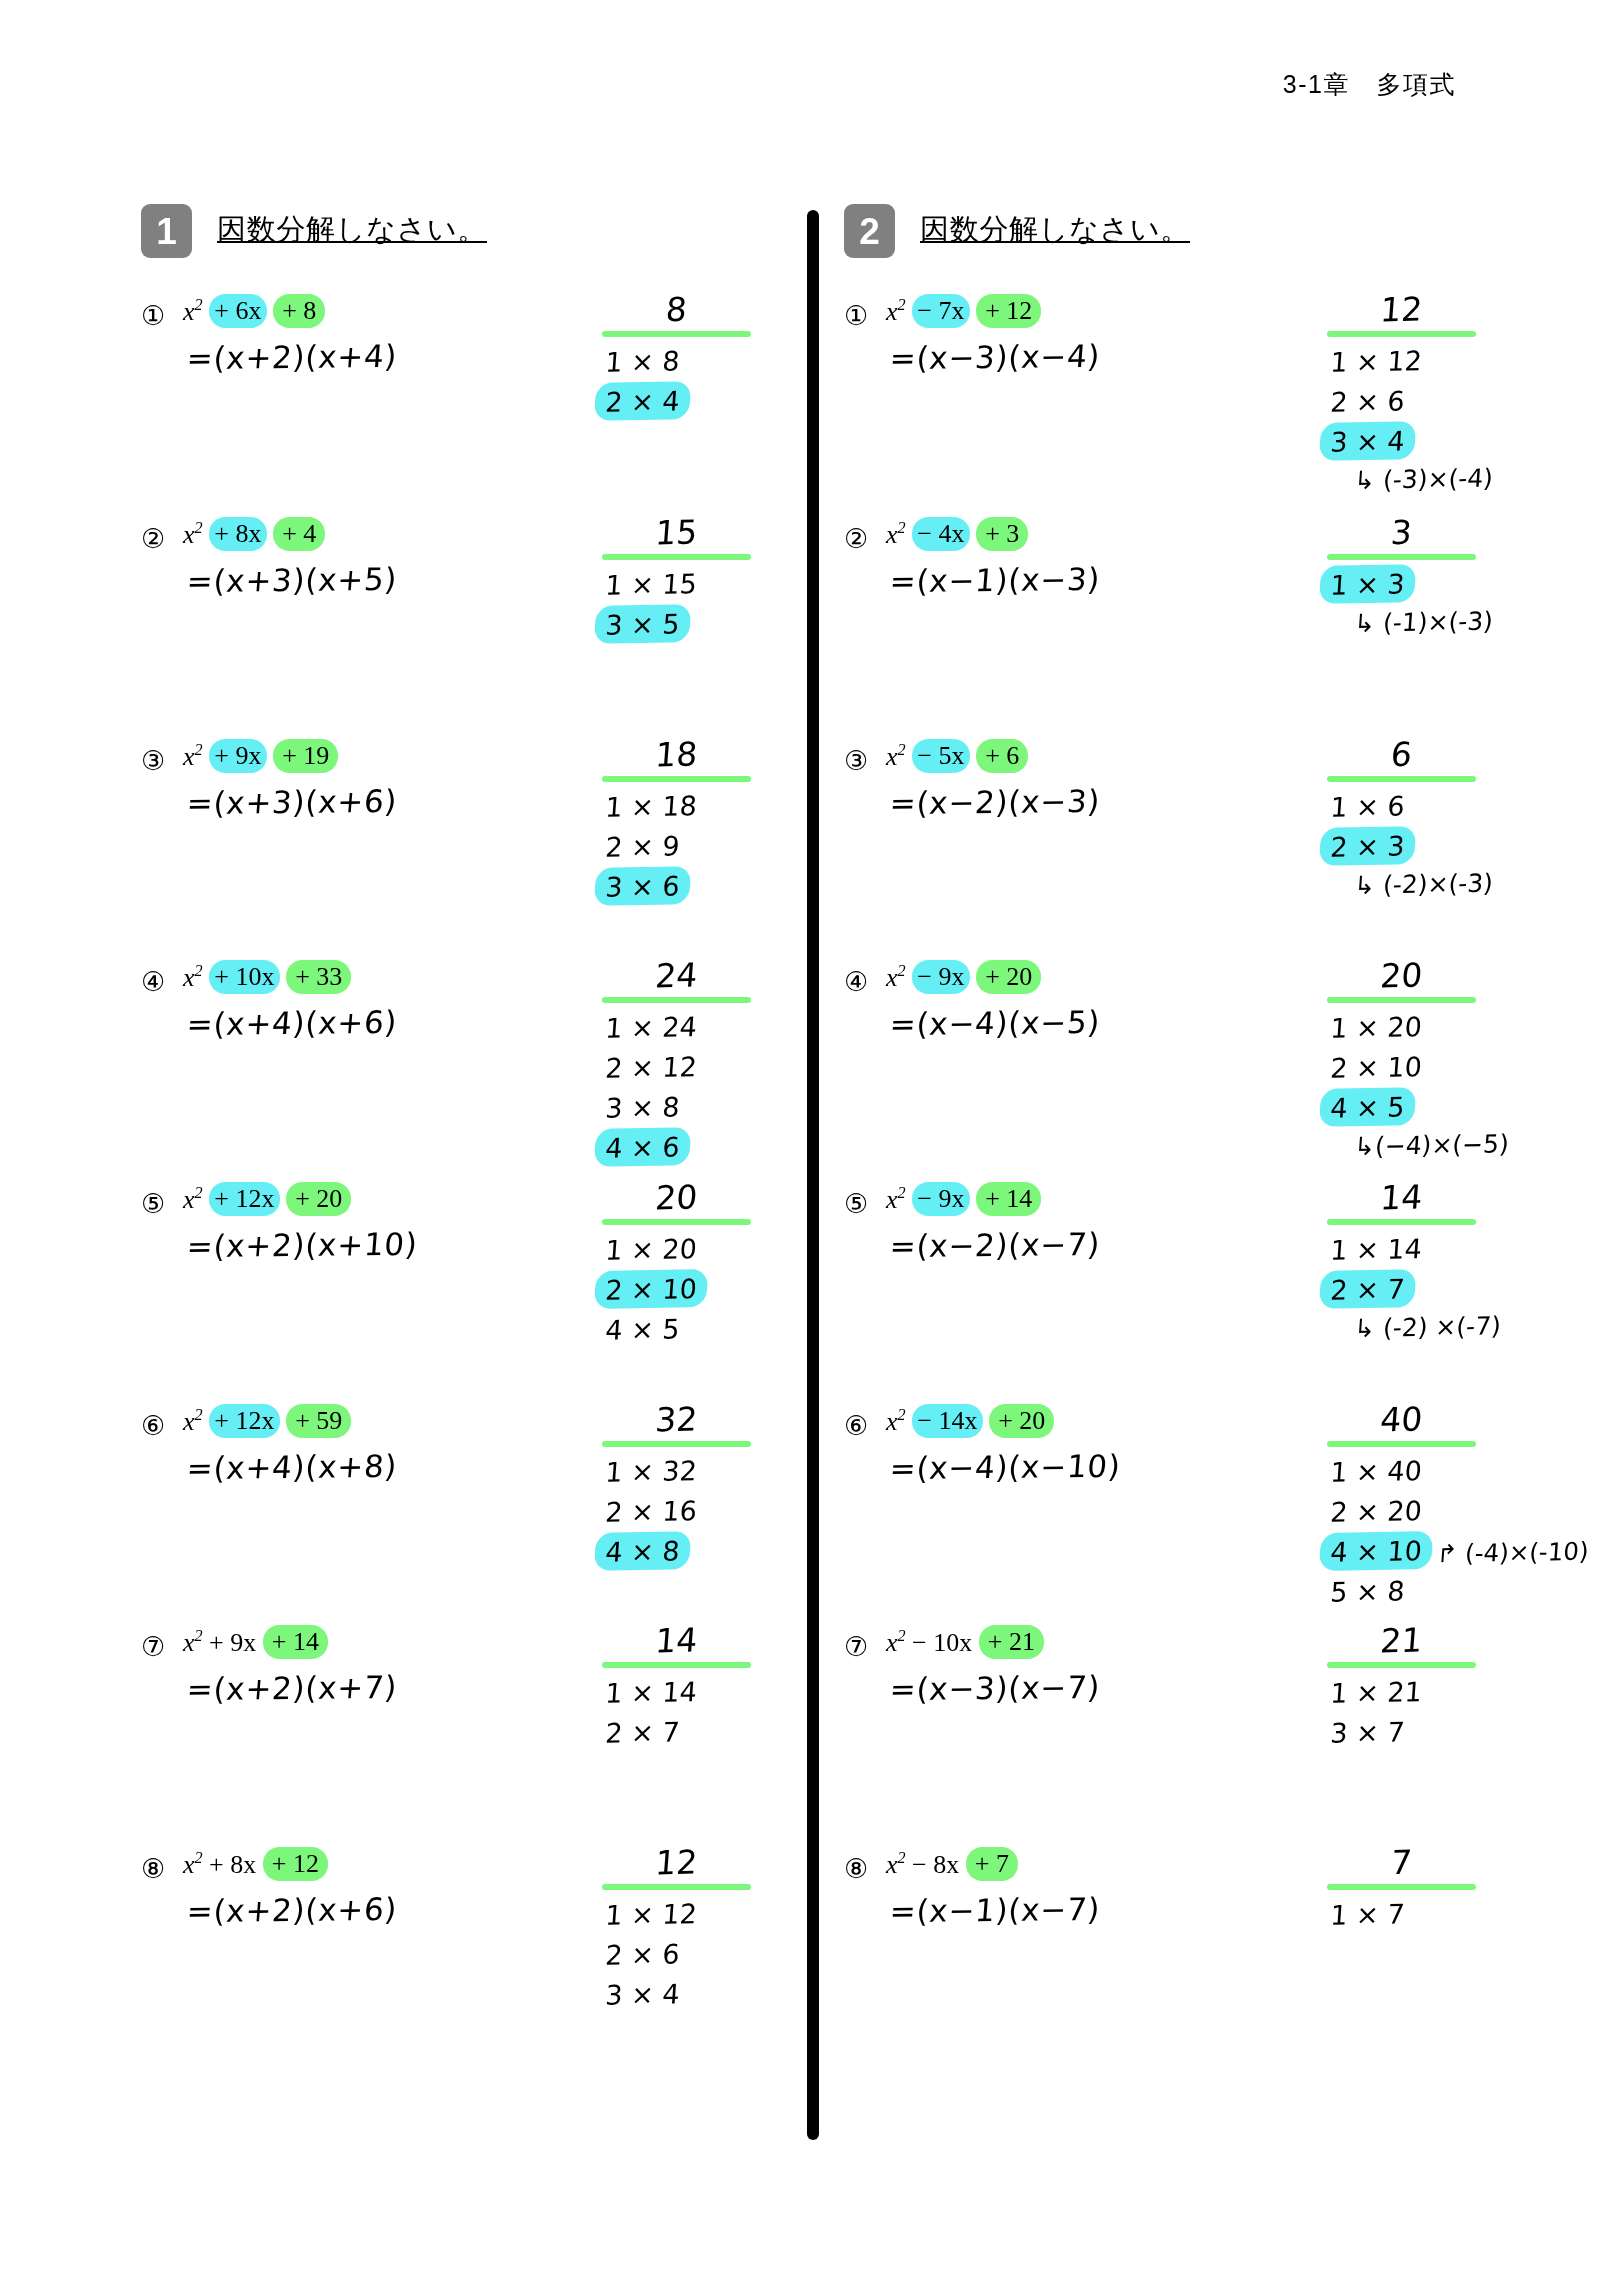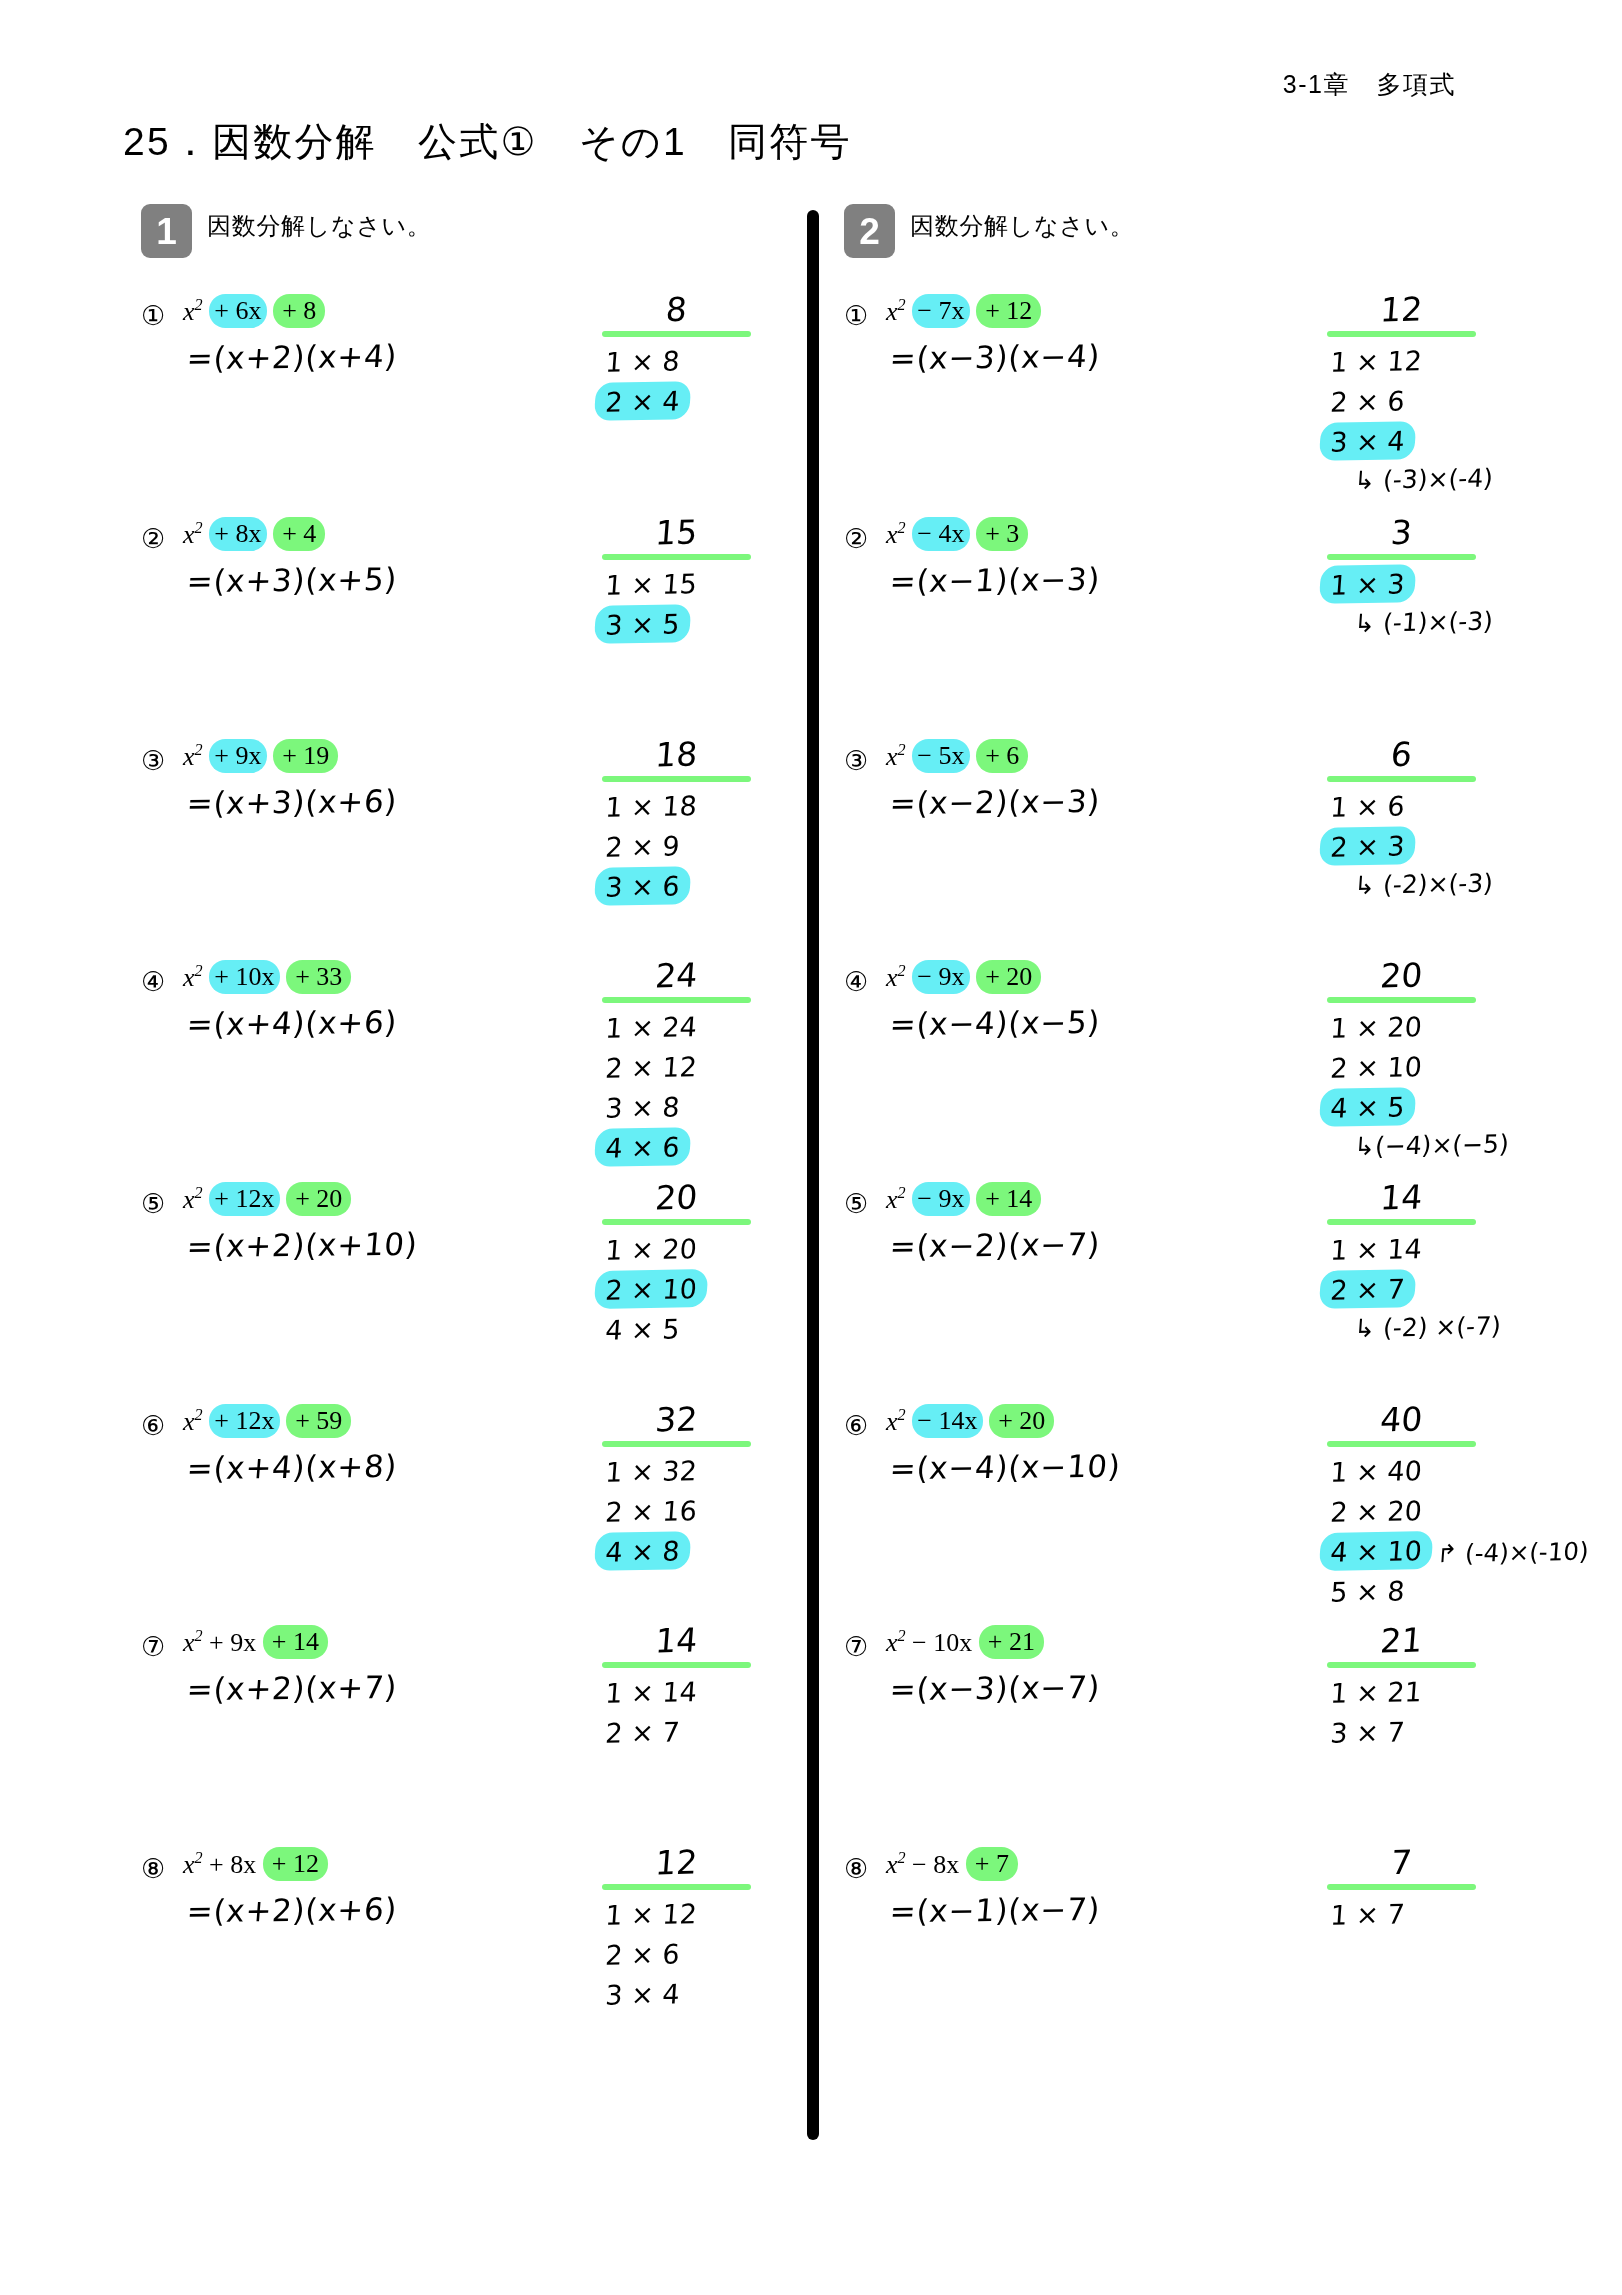--- a/index.html
+++ b/index.html
@@ -34,22 +34,22 @@
   
   .sec-head{position:relative;height:57px;}
   .sec-badge{
     position:absolute;left:0;top:0;width:51px;height:54px;
     background:#808080;border-radius:9px;
     color:#fff;font-size:37px;font-weight:700;
     display:flex;align-items:center;justify-content:center;
     line-height:1;
   }
   .sec-text{
-    position:absolute;left:66px;top:6px;
-    font-size:24px;letter-spacing:0.7px;white-space:nowrap;
+    position:absolute;left:76px;top:6px;
+    font-size:29px;letter-spacing:0.7px;white-space:nowrap;text-decoration:underline;
   }
 
   
   .prob{position:relative;height:222px;}
 
   .prob-num{
     position:absolute;left:0;top:9px;
     font-size:27px;font-family:"DejaVu Sans",sans-serif;line-height:1;
   }
 
@@ -111,21 +111,20 @@
     transform:skewX(-5deg) rotate(-1deg);
   }
 </style>
 </head>
 <body>
 
 <div class="page">
 
   <div class="chapter-label">3-1章　多項式</div>
 
-  <div class="page-title">25．因数分解　公式①　その1　同符号</div>
 
   <div class="divider"></div>
 
   <div class="col col-1" id="column-1">
       <div class="sec-head">
         <div class="sec-badge">1</div>
         <div class="sec-text">因数分解しなさい。</div>
       </div>
       <div class="prob" style="position: absolute; left: 0px; top: 89px; width: 100%;">
         <div class="prob-num">①</div>

